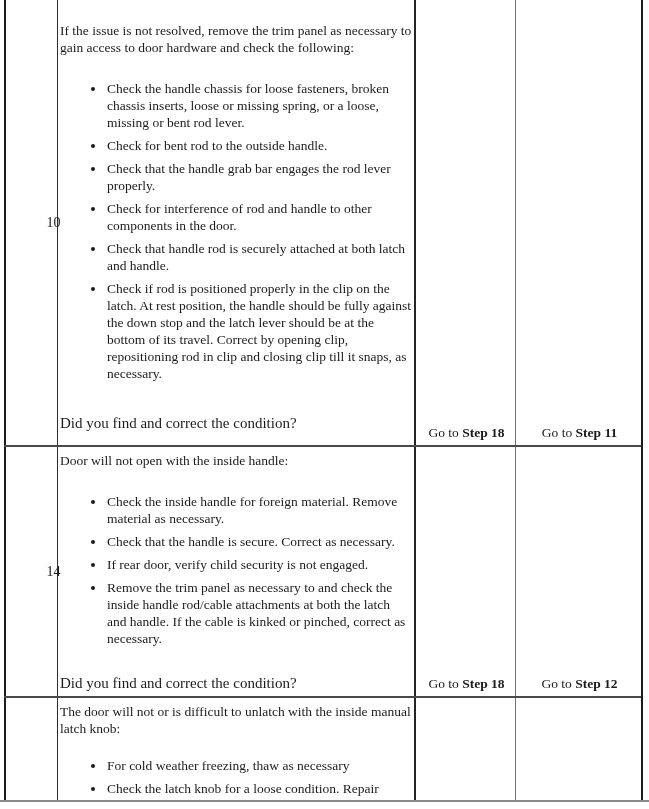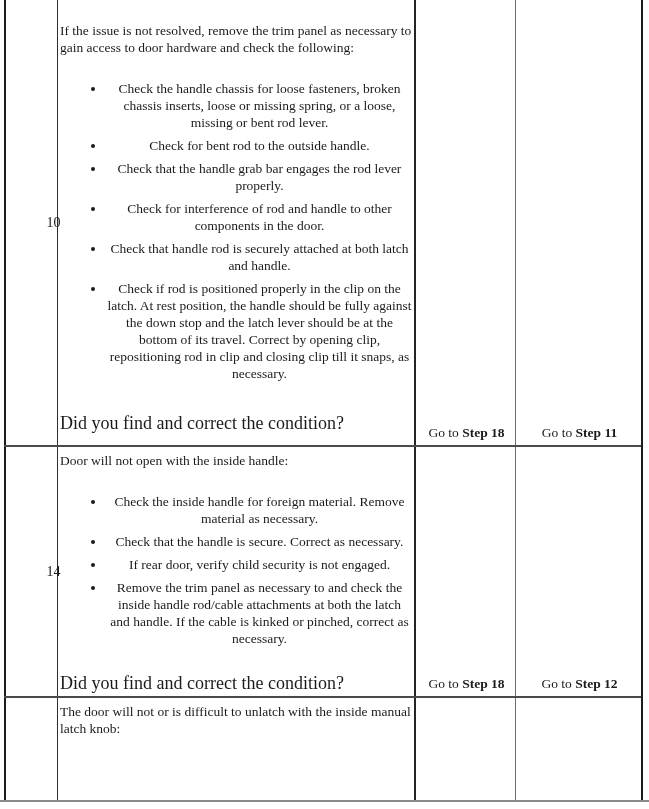--- a/index.html
+++ b/index.html
@@ -27,22 +27,22 @@
     display:flex; align-items:center; justify-content:center;
     font-size:14px;
   }
   .desc-cell{
     left:59px; width:354px;
     font-size:13.5px; line-height:17px;
     padding:0 1px 0 1px;
   }
   .desc-cell p.intro{margin:0;}
   .desc-cell ul{margin:24px 0 0 0; padding:0 0 0 46px; list-style-type:disc;}
-  .desc-cell li{margin:0 0 6px 0; padding-left:1px;text-align:center;}
-  .question{position:absolute; left:1px; white-space:nowrap; font-size:18px;}
+  .desc-cell li{margin:0 0 6px 0; padding-left:1px;}
+  .question{position:absolute; left:1px; white-space:nowrap; font-size:15px;}
   .goto-cell{font-size:13.5px;}
   .goto-text{position:absolute; left:1px; width:100%; text-align:center; white-space:nowrap;}
   .bold{font-weight:bold;}
 
   .row10 .question{bottom:13px;}
   .row10 .goto-text{bottom:4px;}
   .row11 .question{bottom:4px;}
   .row11 .goto-text{bottom:4px;}
 
   .r10{top:0;    height:445px;}
@@ -112,17 +112,21 @@
   <div class="cell goto-cell r11 row11" style="left:516px;width:125px;">
     <div class="goto-text"><span>Go to </span><span class="bold">Step 12</span></div>
   </div>
 
   <div class="cell num-cell r12">
     <span></span>
   </div>
 
   <div class="cell desc-cell r12">
     <p class="intro">The door will not or is difficult to unlatch with the inside manual latch knob:</p>
+    <ul>
+      <li>For cold weather freezing, thaw as necessary</li>
+      <li>Check the latch knob for a loose condition. Repair</li>
+    </ul>
   </div>
   <div class="cell goto-cell r12" style="left:416px;width:99px;"></div>
   <div class="cell goto-cell r12" style="left:516px;width:125px;"></div>
 
 </div>
 
 </body></html>

